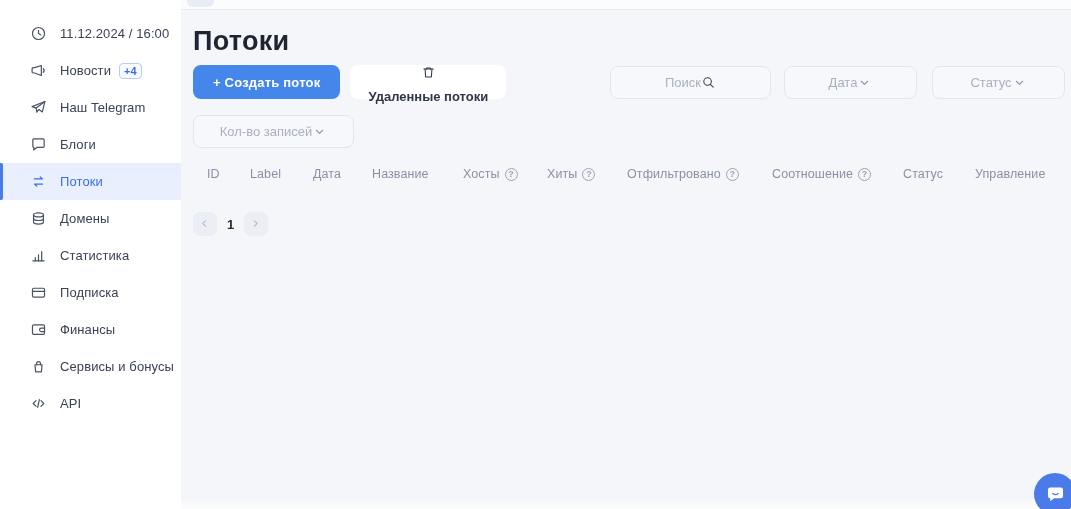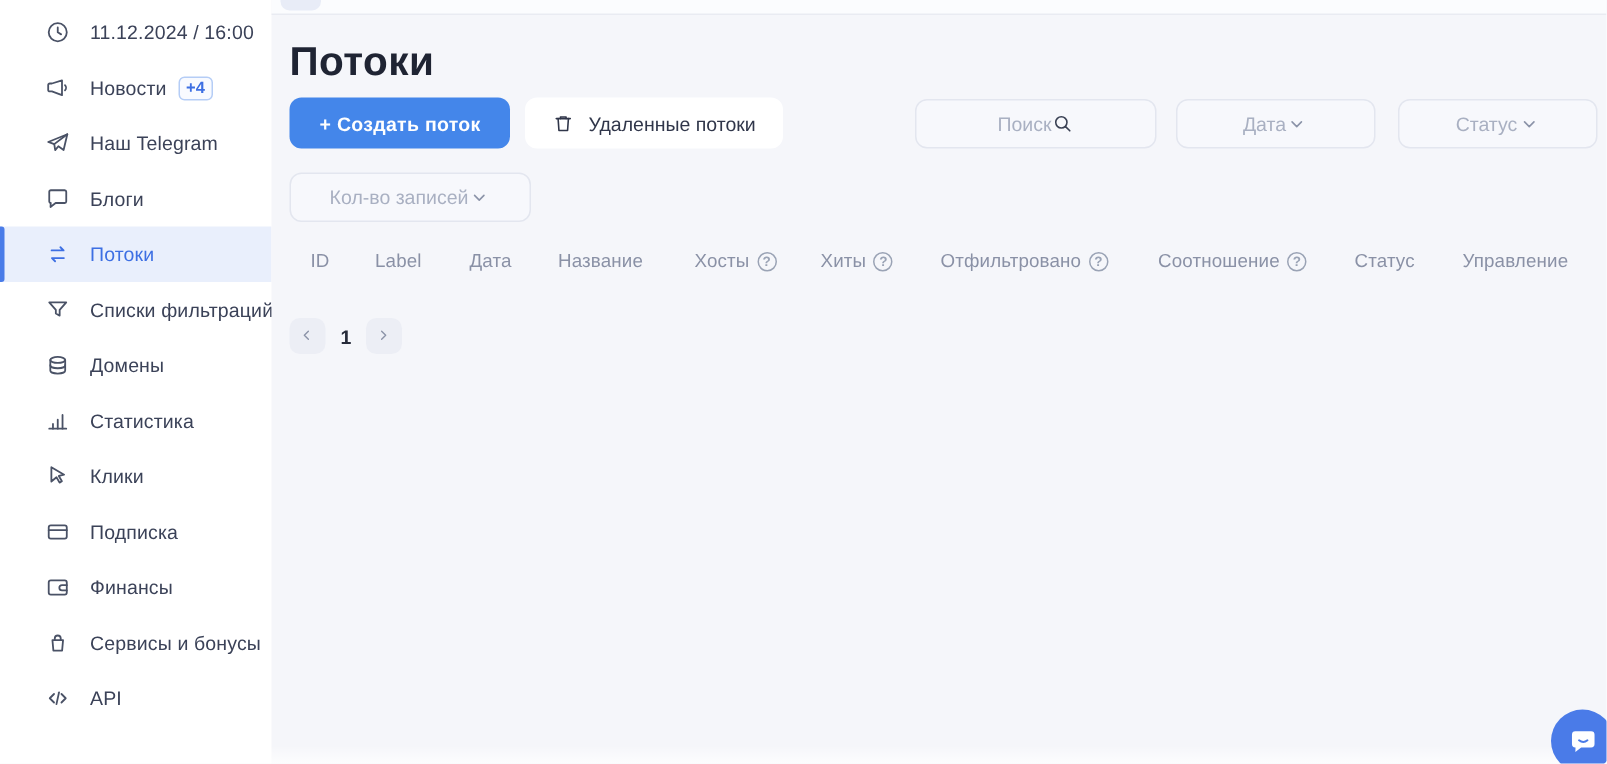--- a/index.html
+++ b/index.html
@@ -1,21 +1,21 @@
 <!DOCTYPE html>
 <html><head>
 <meta charset="utf-8">
 <style>
   * { box-sizing: border-box; margin: 0; padding: 0; }
   html,body { width:1071px; height:509px; overflow:hidden; }
   body { font-family:"Liberation Sans", sans-serif; background:#ffffff; }
   .app { position:relative; display:flex; width:1071px; height:509px; overflow:hidden; }
 
   
-  .sidebar { width:181px; min-width:181px; background:#ffffff; padding-top:3px; }
+  .sidebar { width:181px; min-width:181px; background:#ffffff; padding-top:15px; }
   .side-item { position:relative; display:flex; align-items:center; height:37px;
     padding-left:30px; color:#3b4258; font-size:13px; cursor:pointer; }
   .side-item .icon { width:17px; height:17px; margin-right:13px; color:#4a5266; flex:none; display:flex; }
   .side-item .icon svg { width:100%; height:100%; }
   .side-item .lbl { white-space:nowrap; letter-spacing:.1px; }
   .side-item.active { background:#e9effc; color:#3d6fe3; }
   .side-item.active .icon { color:#3d6fe3; }
   .side-item.active::before { content:""; position:absolute; left:0; top:0; bottom:0; width:3px;
     background:#4a7ce8; border-radius:0 2px 2px 0; }
   .badge { margin-left:8px; font-size:11px; font-weight:700; color:#3d6fe3;
@@ -26,22 +26,22 @@
   .topbar { height:10px; background:#fbfcfe; border-bottom:1px solid #e9ebf2; position:relative; }
   .tab-remnant { position:absolute; left:6px; top:0; width:27px; height:7px;
     background:#e8ecf7; border-radius:0 0 6px 6px; }
   .content { padding:0 6px 0 12px; }
   h1.title { margin-top:16px; font-size:27px; line-height:30px; font-weight:800;
     color:#1f2433; letter-spacing:.3px; }
 
   .toolbar { display:flex; align-items:center; margin-top:9px; }
   .btn { height:34px; border:none; border-radius:8px; font-family:inherit; font-size:13px; cursor:pointer; }
   .btn-primary { background:#4486ea; color:#ffffff; font-weight:600; padding:0 20px; letter-spacing:.2px; }
-  .btn-white { background:#ffffff; color:#30364a; font-weight:400; padding:0 18px;
-    display:flex; align-items:center; gap:9px; }
+  .btn-white { background:#ffffff; color:#30364a; font-weight:700; padding:0 18px;
+    display:flex; align-items:center; gap:9px;flex-direction:column; }
   .btn-white .bicon { width:15px; height:15px; color:#30364a; display:flex; }
   .btn-white .bicon svg { width:100%; height:100%; }
   .btn + .btn { margin-left:10px; }
   .spacer { flex:1; }
 
   .fieldbox { height:33px; background:#f7f8fc; border:1px solid #e3e6ef; border-radius:8px;
     display:flex; align-items:center; justify-content:center; padding:0 12px;
     color:#a9b0c2; font-size:13px; cursor:pointer; }
   .search { width:161px; }
   .search .ficon { color:#3a4154; }
@@ -131,56 +131,38 @@
             <path d="M6.2 8.4h11.3l-3-3"></path>
             <path d="M17.8 15.6H6.5l3 3"></path>
           </svg>
         </span>
         <span class="lbl">Потоки</span>
 
       </div>
       <div class="side-item">
         <span class="icon">
           <svg viewBox="0 0 24 24" fill="none" stroke="currentColor" stroke-width="1.7" stroke-linecap="round" stroke-linejoin="round">
-            <path d="M4 5h16l-6.2 7.2v5.3l-3.6-1.9v-3.4L4 5z"></path>
-          </svg>
-        </span>
-        <span class="lbl">Списки фильтраций</span>
-
-      </div>
-      <div class="side-item">
-        <span class="icon">
-          <svg viewBox="0 0 24 24" fill="none" stroke="currentColor" stroke-width="1.7" stroke-linecap="round" stroke-linejoin="round">
             <ellipse cx="12" cy="7" rx="7" ry="2.8"></ellipse>
             <path d="M5 7v10c0 1.6 3.1 2.8 7 2.8s7-1.2 7-2.8V7"></path>
             <path d="M5 12c0 1.6 3.1 2.8 7 2.8s7-1.2 7-2.8"></path>
           </svg>
         </span>
         <span class="lbl">Домены</span>
 
       </div>
       <div class="side-item">
         <span class="icon">
           <svg viewBox="0 0 24 24" fill="none" stroke="currentColor" stroke-width="1.7" stroke-linecap="round" stroke-linejoin="round">
             <path d="M4 19.5h16"></path>
             <path d="M7.5 19.5v-4.5"></path>
             <path d="M12 19.5v-8.5"></path>
             <path d="M16.5 19.5V6.5"></path>
           </svg>
         </span>
         <span class="lbl">Статистика</span>
-
-      </div>
-      <div class="side-item">
-        <span class="icon">
-          <svg viewBox="0 0 24 24" fill="none" stroke="currentColor" stroke-width="1.7" stroke-linecap="round" stroke-linejoin="round">
-            <path d="M6 3.5l12 7-5 1.2 2.9 5-2.2 1.3-2.9-5L6 17V3.5z"></path>
-          </svg>
-        </span>
-        <span class="lbl">Клики</span>
 
       </div>
       <div class="side-item">
         <span class="icon">
           <svg viewBox="0 0 24 24" fill="none" stroke="currentColor" stroke-width="1.7" stroke-linecap="round" stroke-linejoin="round">
             <rect x="3.5" y="6" width="17" height="12.5" rx="2"></rect>
             <path d="M3.5 10.5h17"></path>
           </svg>
         </span>
         <span class="lbl">Подписка</span>

